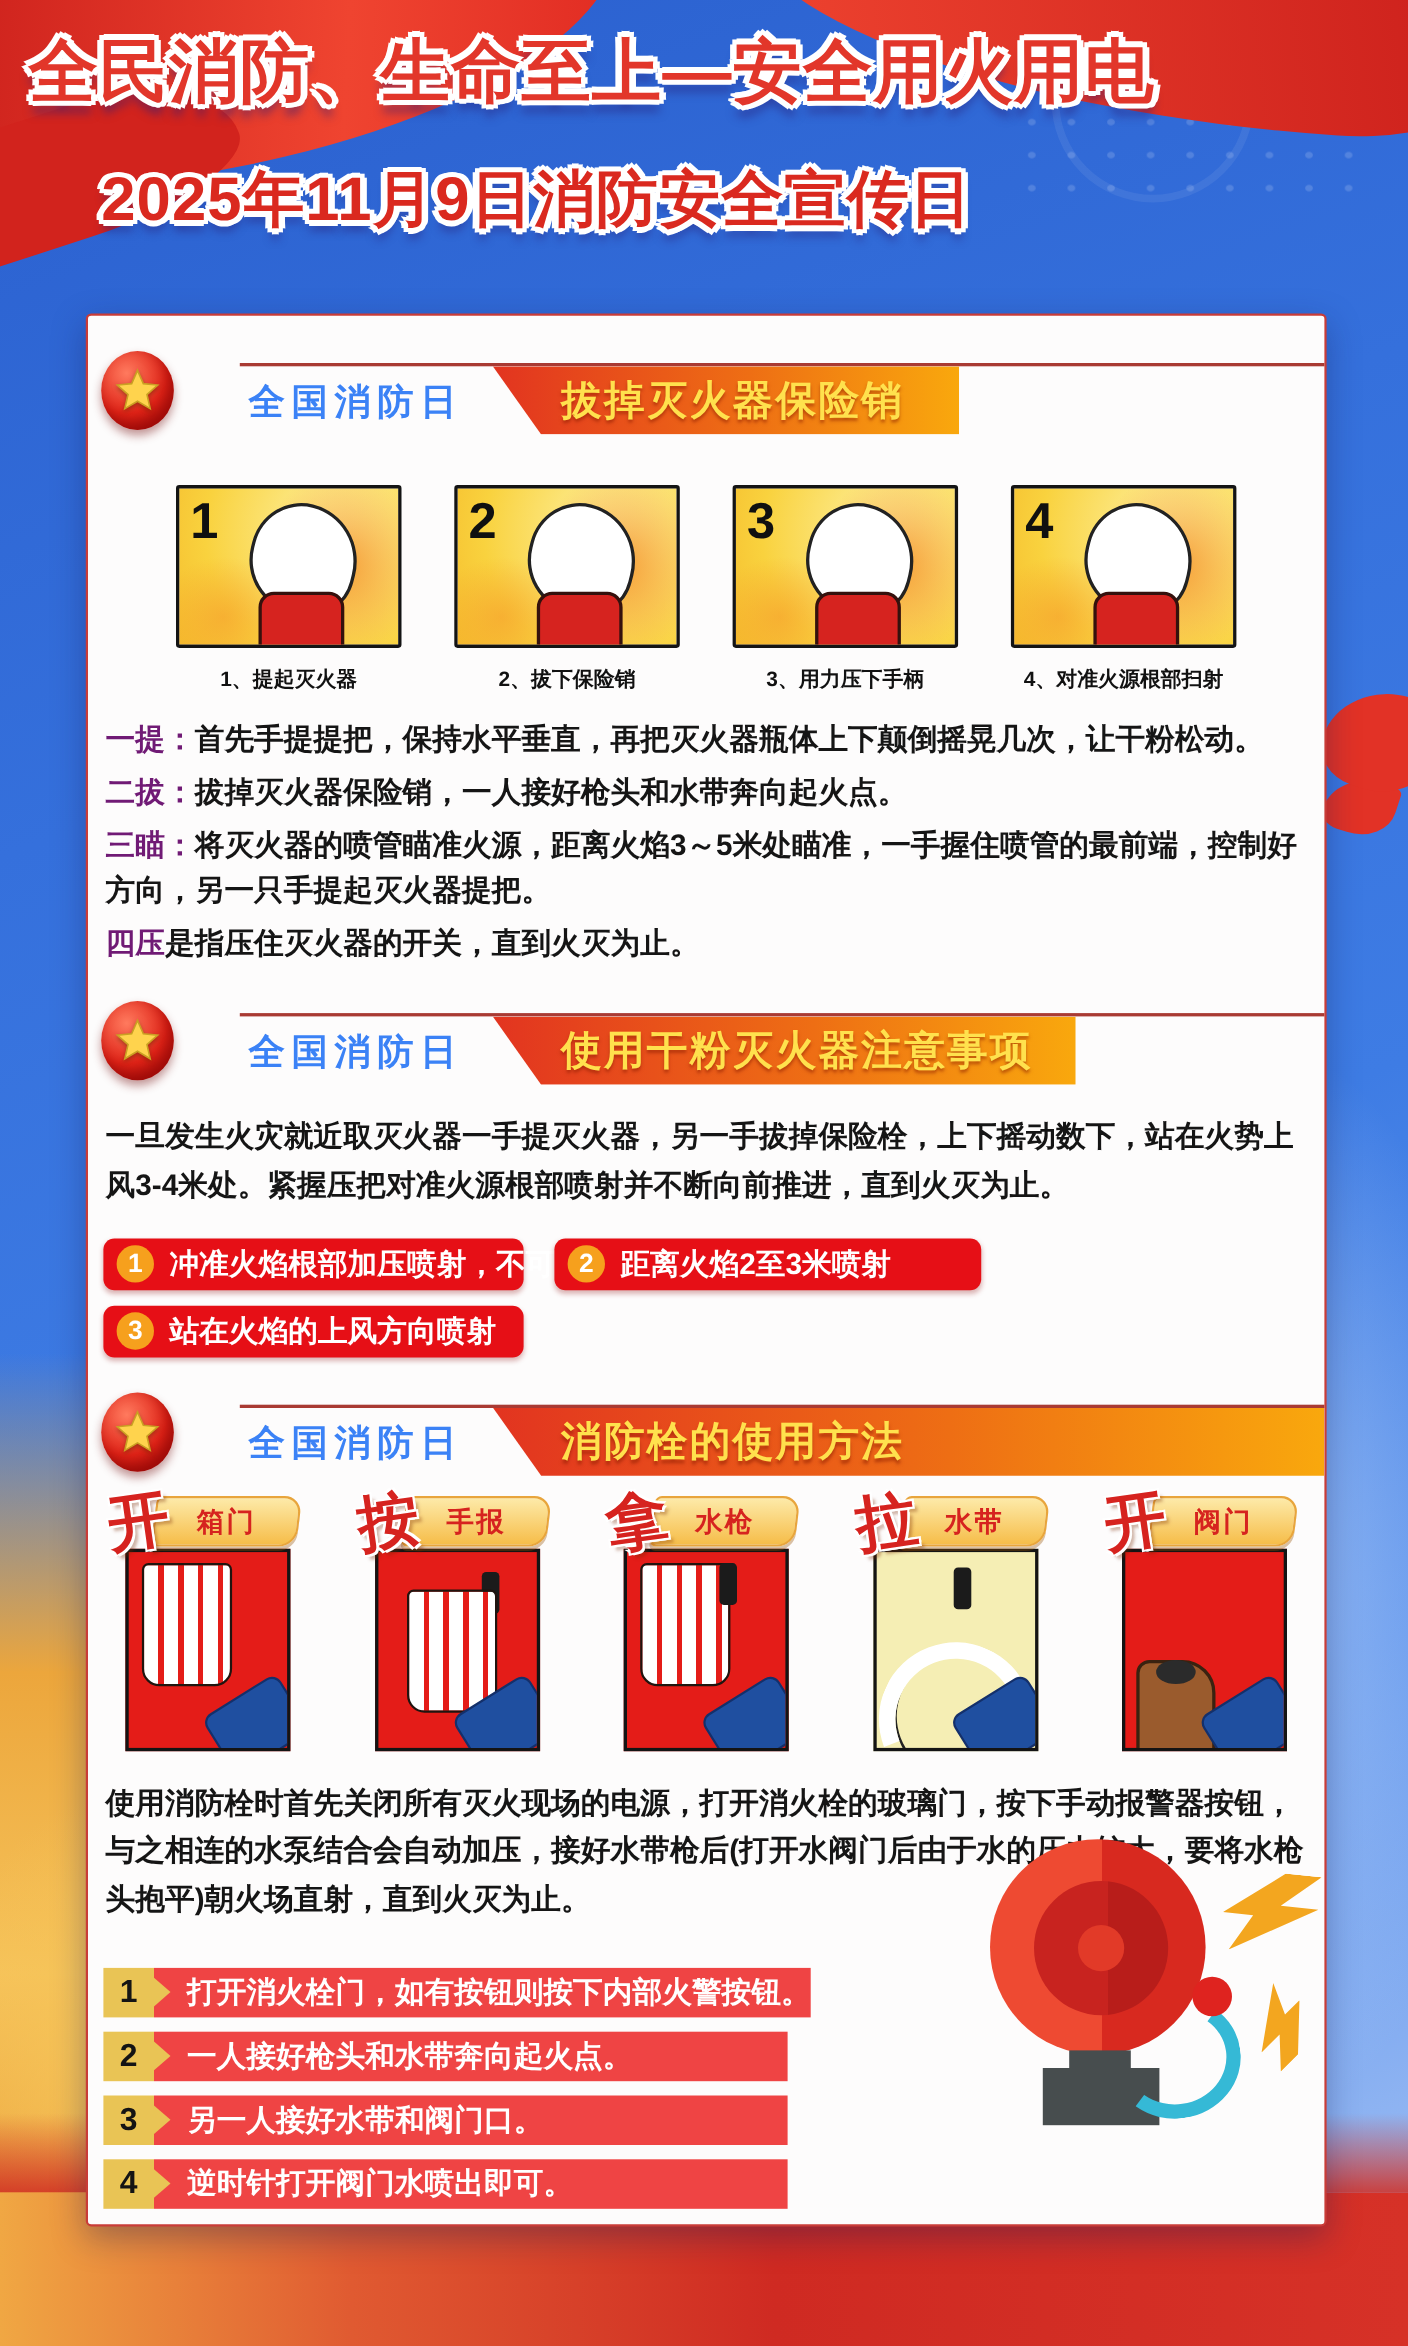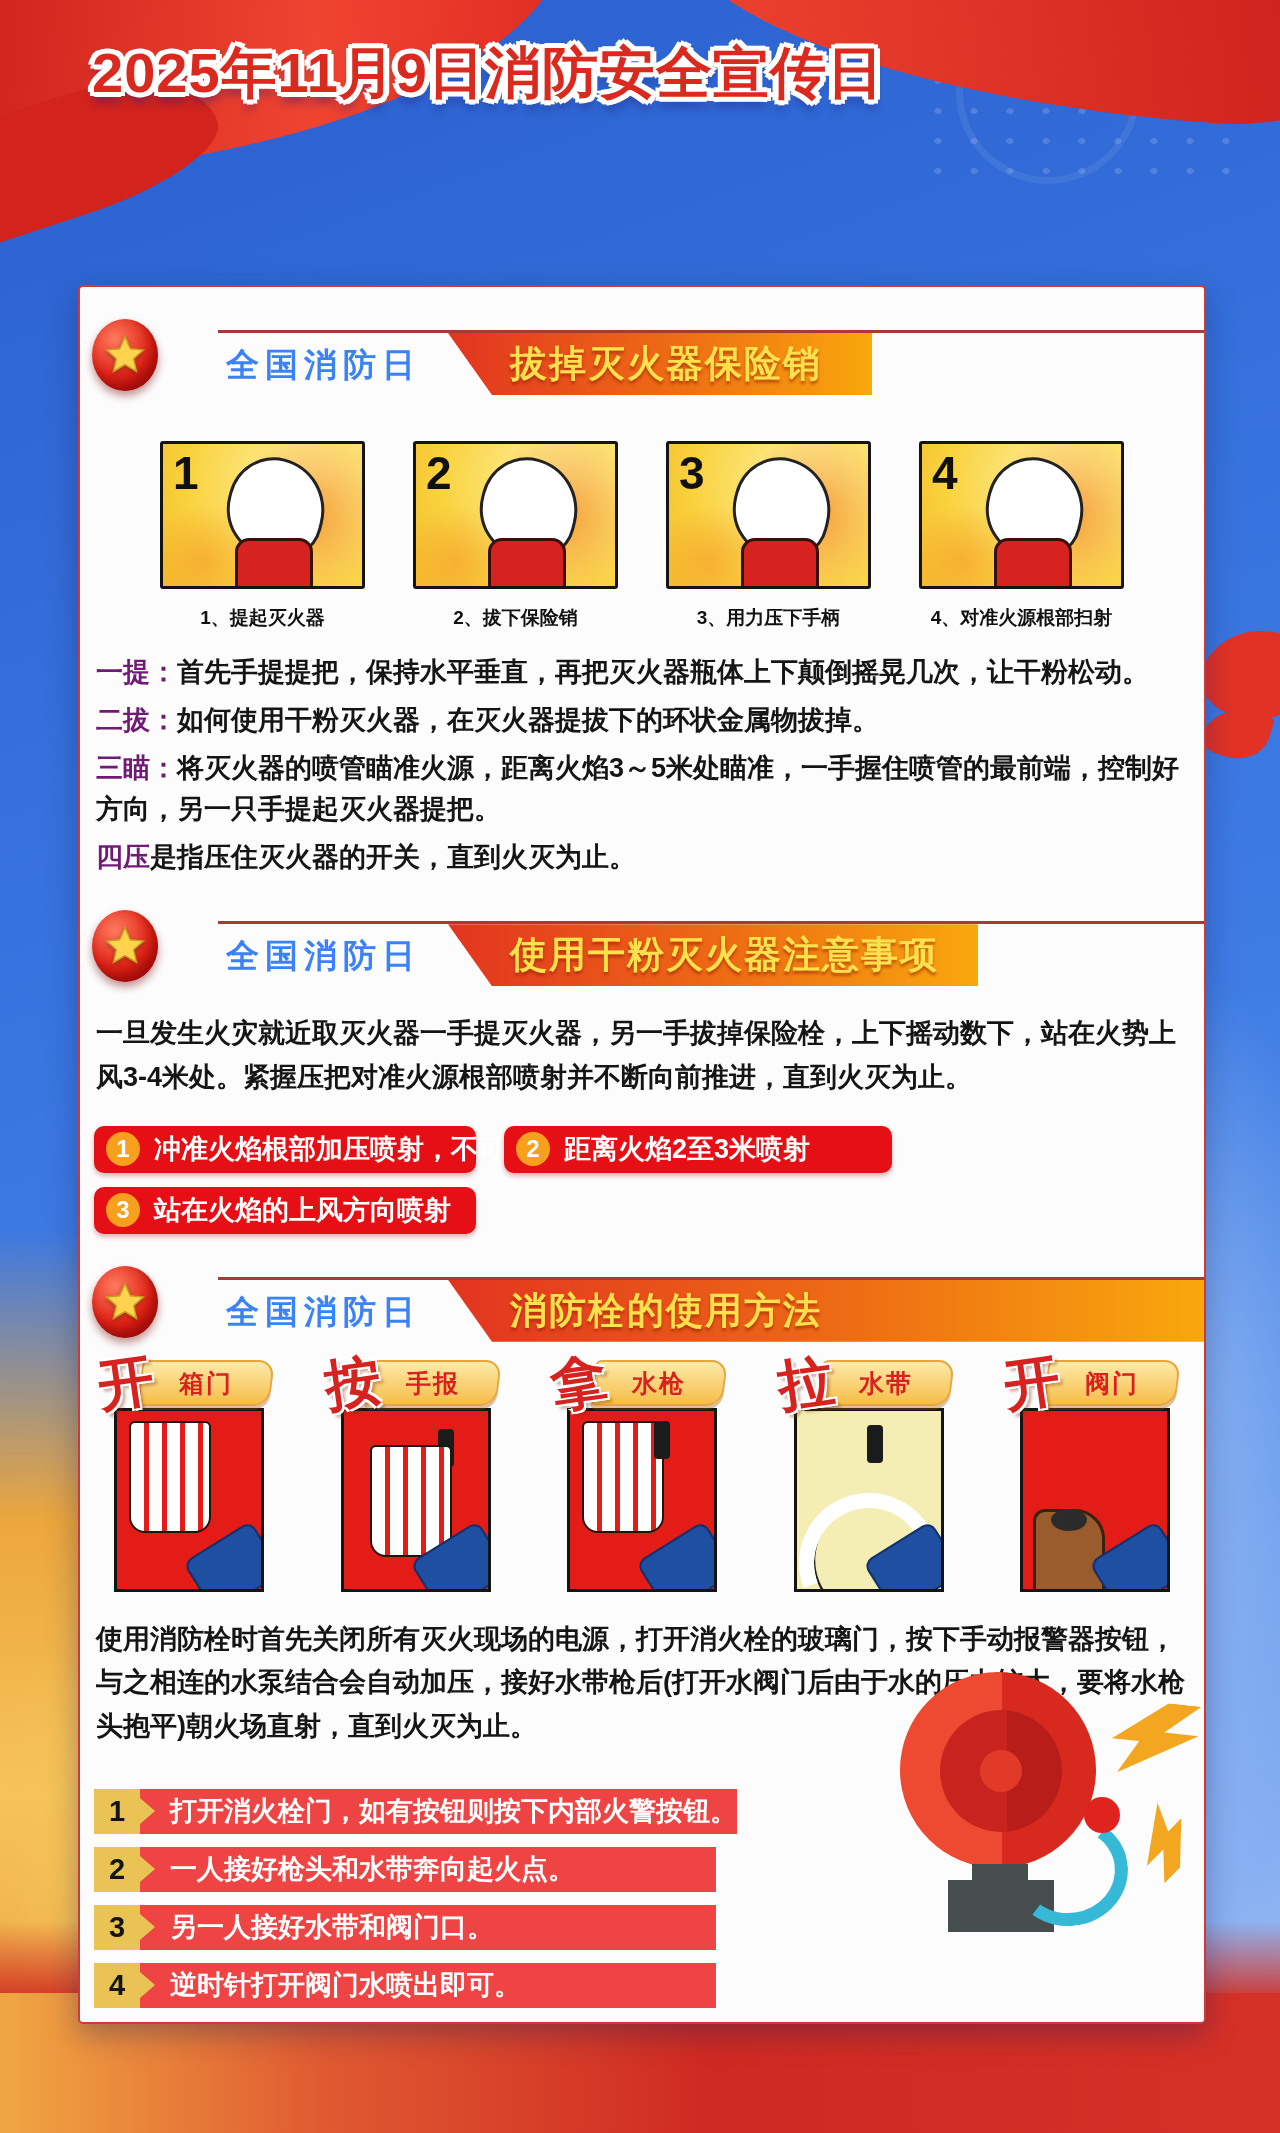--- a/index.html
+++ b/index.html
@@ -175,20 +175,21 @@
   <div class="bg swoosh-tr"></div>
   <div class="bg swoosh-tl"></div>
   <div class="bg swoosh-tl2"></div>
   <div class="bg petal-r"></div>
   <div class="bg glow-r"></div>
   <div class="bg gold-strip"></div>
   <div class="bg gold-glow"></div>
   <div class="bg bg-bottom"></div>
 
   <div class="titles">
+    <div class="main-title">全民消防、生命至上—安全用火用电</div>
     <div class="sub-title">2025年11月9日消防安全宣传日</div>
   </div>
 
   <div class="card">
 
     <div class="sec-head s1">
       <div class="sec-rule"></div>
       <div class="star-badge">
         <svg viewBox="0 0 24 24">
           <polygon points="12,2 14.9,8.6 22,9.3 16.7,14 18.3,21 12,17.3 5.7,21 7.3,14 2,9.3 9.1,8.6" fill="#ffd34d" stroke="#caa023" stroke-width="0.8"></polygon>
@@ -231,21 +232,21 @@
 
     <div class="caps-row">
       <div class="cap">1、提起灭火器</div>
       <div class="cap">2、拔下保险销</div>
       <div class="cap">3、用力压下手柄</div>
       <div class="cap">4、对准火源根部扫射</div>
     </div>
 
     <div class="paras">
       <p><span class="lead">一提：</span><span>首先手提提把，保持水平垂直，再把灭火器瓶体上下颠倒摇晃几次，让干粉松动。</span></p>
-      <p><span class="lead">二拔：</span><span>如何使用干粉灭火器，在灭火器提拔下的环状金属物拔掉。</span></p>
+      <p><span class="lead">二拔：</span><span>拔掉灭火器保险销，一人接好枪头和水带奔向起火点。</span></p>
       <p><span class="lead">三瞄：</span><span>将灭火器的喷管瞄准火源，距离火焰3～5米处瞄准，一手握住喷管的最前端，控制好方向，另一只手提起灭火器提把。</span></p>
       <p><span class="lead">四压</span><span>是指压住灭火器的开关，直到火灭为止。</span></p>
     </div>
 
     <div class="sec-head s2">
       <div class="sec-rule"></div>
       <div class="star-badge">
         <svg viewBox="0 0 24 24">
           <polygon points="12,2 14.9,8.6 22,9.3 16.7,14 18.3,21 12,17.3 5.7,21 7.3,14 2,9.3 9.1,8.6" fill="#ffd34d" stroke="#caa023" stroke-width="0.8"></polygon>
         </svg>

